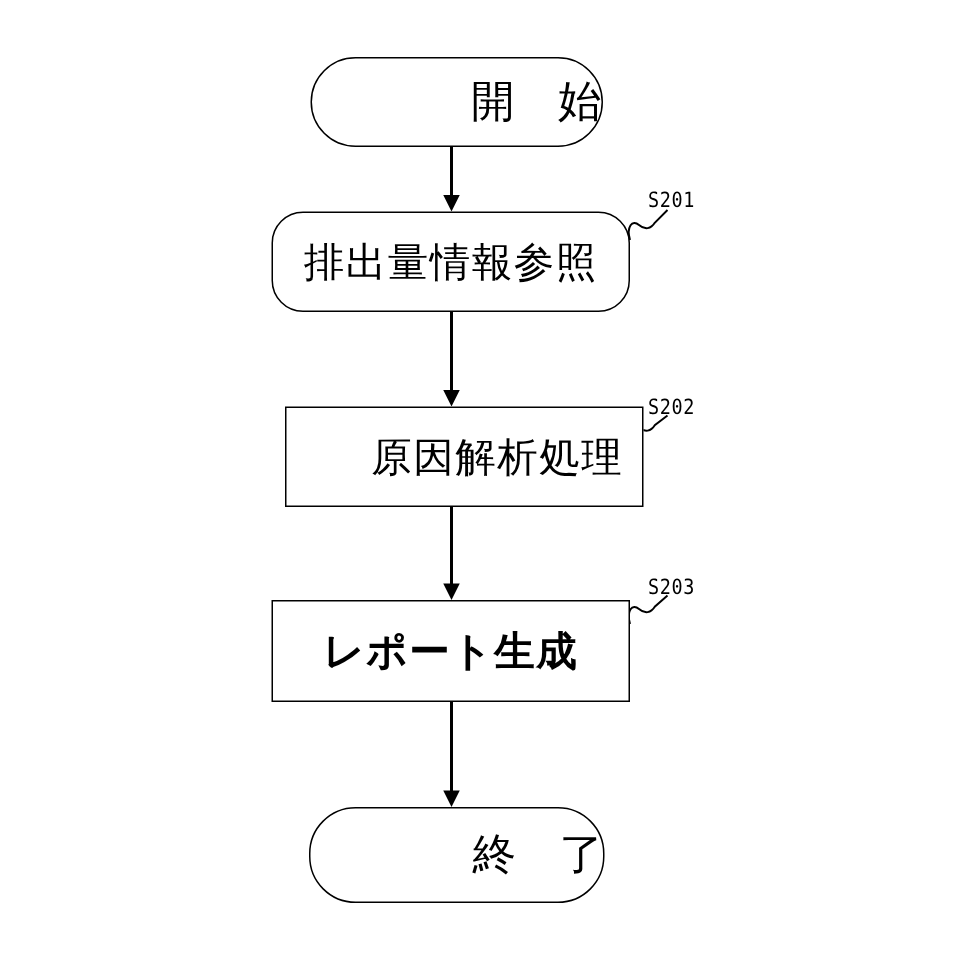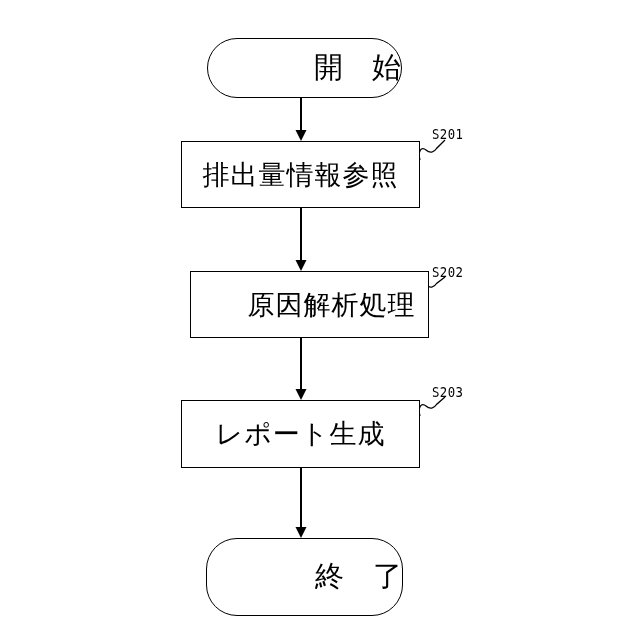--- a/index.html
+++ b/index.html
@@ -37,24 +37,24 @@
     .terminator {
       border-radius: 31px;
       font-size: 29px;
       justify-content: flex-end;
     }
     .process {
       font-size: 27px;
       letter-spacing: 1px;
     }
     #n-start { left: 207px; top: 38px;  width: 195px; height: 60px; }
-    #n-step1 { left: 181px; top: 141px; width: 239px; height: 67px; }
+    #n-step1 { left: 181px; top: 141px; width: 239px; height: 67px; border-radius: 21px; }
     #n-step2 { left: 190px; top: 271px; width: 239px; height: 67px; padding-left: 44px; }
-    #n-step3 { left: 181px; top: 400px; width: 239px; height: 68px; }
-    #n-end   { left: 206px; top: 538px; width: 197px; height: 78px; }
+    #n-step3 { left: 181px; top: 400px; width: 239px; height: 68px; font-weight: bold; }
+    #n-end   { left: 206px; top: 538px; width: 197px; height: 64px; }
     .step-ref {
       position: absolute;
       color: #000000;
       font-family: "DejaVu Sans Mono", "Liberation Mono", monospace;
       font-size: 14px;
       letter-spacing: 0.5px;
       transform: scaleX(0.88);
       transform-origin: left top;
       white-space: nowrap;
     }

